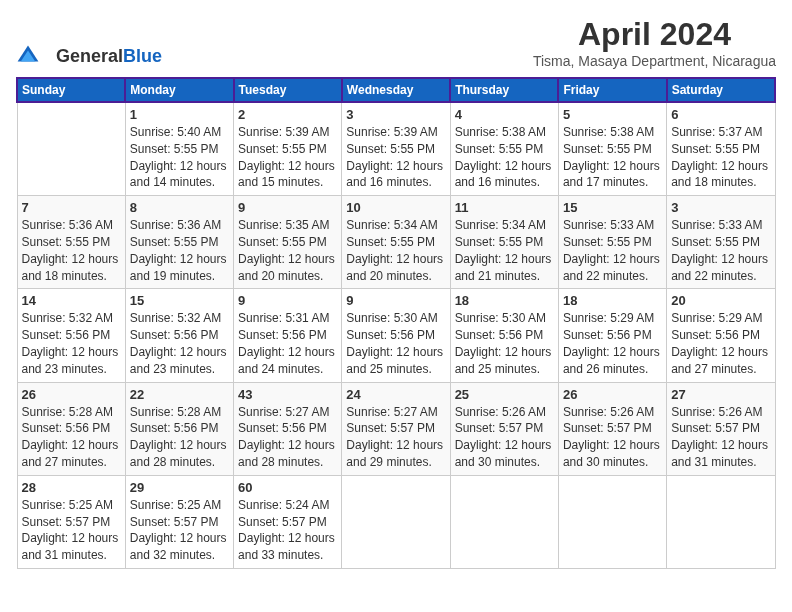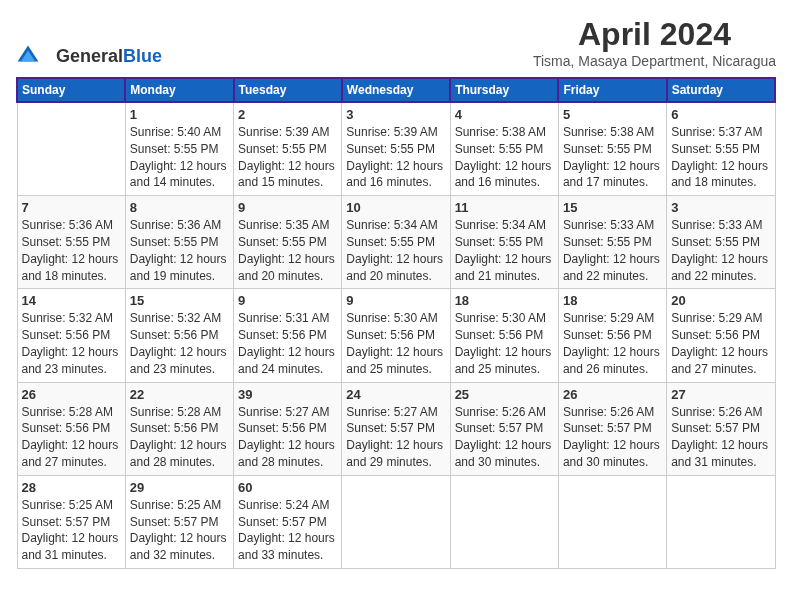--- a/index.html
+++ b/index.html
@@ -213,21 +213,21 @@
       <tr>
         <td>
           <div class="day-number">26</div>
           <div class="day-info">Sunrise: 5:28 AM<br>Sunset: 5:56 PM<br>Daylight: 12 hours and 27 minutes.</div>
         </td>
         <td>
           <div class="day-number">22</div>
           <div class="day-info">Sunrise: 5:28 AM<br>Sunset: 5:56 PM<br>Daylight: 12 hours and 28 minutes.</div>
         </td>
         <td>
-          <div class="day-number">39</div>
+          <div class="day-number">43</div>
           <div class="day-info">Sunrise: 5:27 AM<br>Sunset: 5:56 PM<br>Daylight: 12 hours and 28 minutes.</div>
         </td>
         <td>
           <div class="day-number">24</div>
           <div class="day-info">Sunrise: 5:27 AM<br>Sunset: 5:57 PM<br>Daylight: 12 hours and 29 minutes.</div>
         </td>
         <td>
           <div class="day-number">25</div>
           <div class="day-info">Sunrise: 5:26 AM<br>Sunset: 5:57 PM<br>Daylight: 12 hours and 30 minutes.</div>
         </td>

